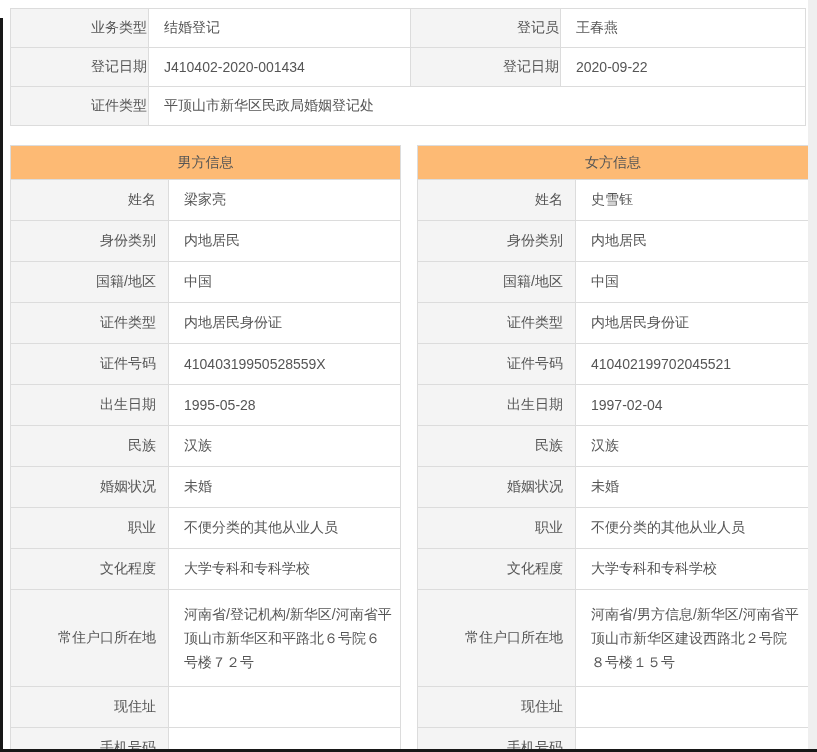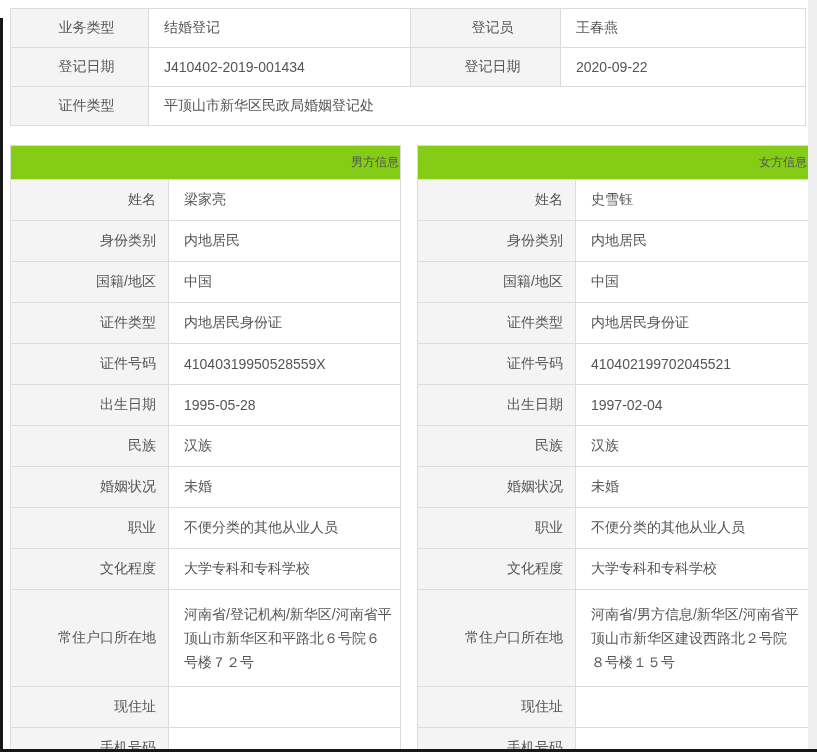--- a/index.html
+++ b/index.html
@@ -13,29 +13,29 @@
     border:1px solid #dcdcdc;
     font-size:14px; color:#555;
     overflow:hidden;
   }
   .lbl { background:#f4f4f4; }
   .val { background:#ffffff; padding-left:15px; text-align:left; }
 
   
   .info-table { position:absolute; left:10px; top:8px; width:795px; }
   .info-table td { height:36px; }
-  .info-table .lbl { text-align:center; padding-left:15px; }
+  .info-table .lbl { text-align:right; padding-left:15px; }
 
   
   .person-table { position:absolute; top:145px; }
   .person-table.left  { left:10px;  width:390px; }
   .person-table.right { left:417px; width:391px; }
   .person-table td { height:38px; }
   .person-table .head-cell {
-    background:#84cc16; text-align:right; height:31px; font-size:12px; color:#555;
+    background:#fdba74; text-align:center; height:31px; font-size:14px; color:#555;
   }
   .person-table .lbl { text-align:right; padding-right:12px; }
   .person-table .addr .val {
     height:auto; padding:12px 8px 12px 15px; line-height:24px;
     word-break:break-all;
   }
   .person-table .addr .lbl { height:auto; }
 
   
   .left-edge  { position:absolute; left:0; top:18px; width:3px;  height:734px; background:#181818; }
@@ -54,21 +54,21 @@
     </colgroup>
   <tbody>
       <tr>
     <td class="lbl">业务类型</td>
     <td class="val">结婚登记</td>
     <td class="lbl">登记员</td>
     <td class="val">王春燕</td>
   </tr>
   <tr>
     <td class="lbl">登记日期</td>
-    <td class="val">J410402-2019-001434</td>
+    <td class="val">J410402-2020-001434</td>
     <td class="lbl">登记日期</td>
     <td class="val">2020-09-22</td>
   </tr>
   <tr>
     <td class="lbl">证件类型</td>
     <td class="val" colspan="3">平顶山市新华区民政局婚姻登记处</td>
   </tr>
 </tbody>
   </table>
 

